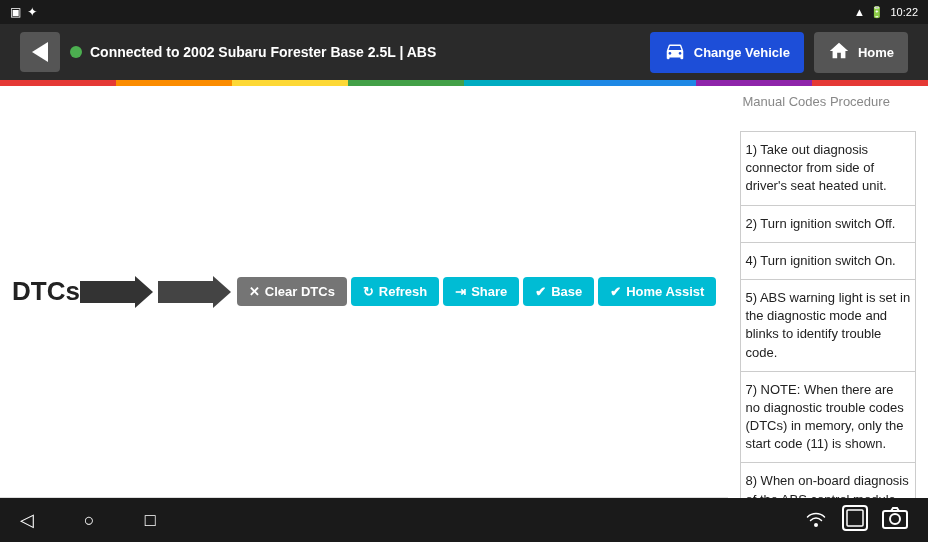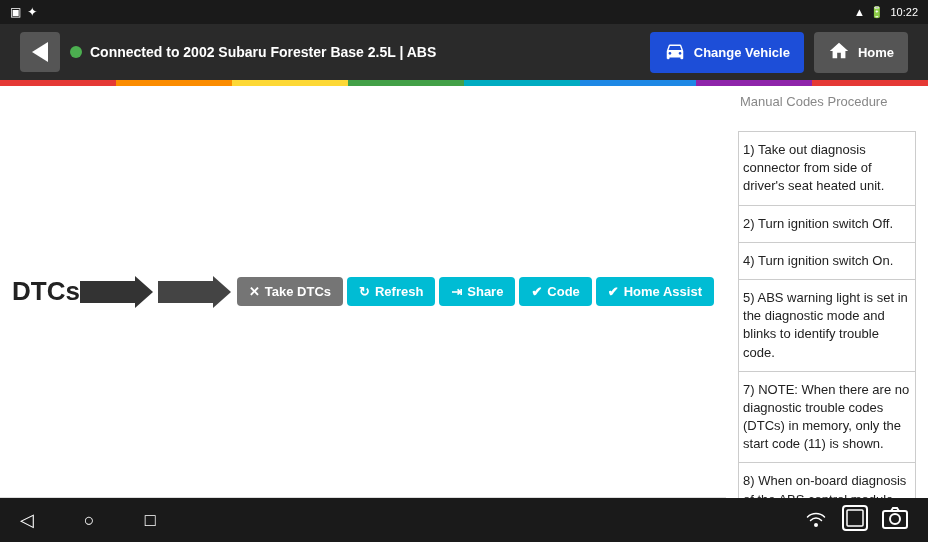--- a/index.html
+++ b/index.html
@@ -297,33 +297,33 @@
       </div>
       <div class="arrow-piece2" style="display:flex;align-items:center;margin-left:3px;">
         <div class="body" style="background:#444;height:22px;width:55px;"></div>
         <div class="head" style="width:0;height:0;border-top:16px solid transparent;border-bottom:16px solid transparent;border-left:18px solid #444;"></div>
       </div>
     </div>
 
     <div class="toolbar-buttons">
       <button class="tool-btn clear">
         <span>✕</span>
-        <span>Take DTCs</span>
+        <span>Clear DTCs</span>
       </button>
       <button class="tool-btn refresh">
         <span>↻</span>
         <span>Refresh</span>
       </button>
       <button class="tool-btn share">
         <span>⇥</span>
         <span>Share</span>
       </button>
       <button class="tool-btn save">
         <span>✔</span>
-        <span>Code</span>
+        <span>Base</span>
       </button>
       <button class="tool-btn code-assist">
         <span>✔</span>
         <span>Home Assist</span>
       </button>
     </div>
   </div>
 
   <div class="content">
     <div class="section-title">Manual Codes Procedure</div>

